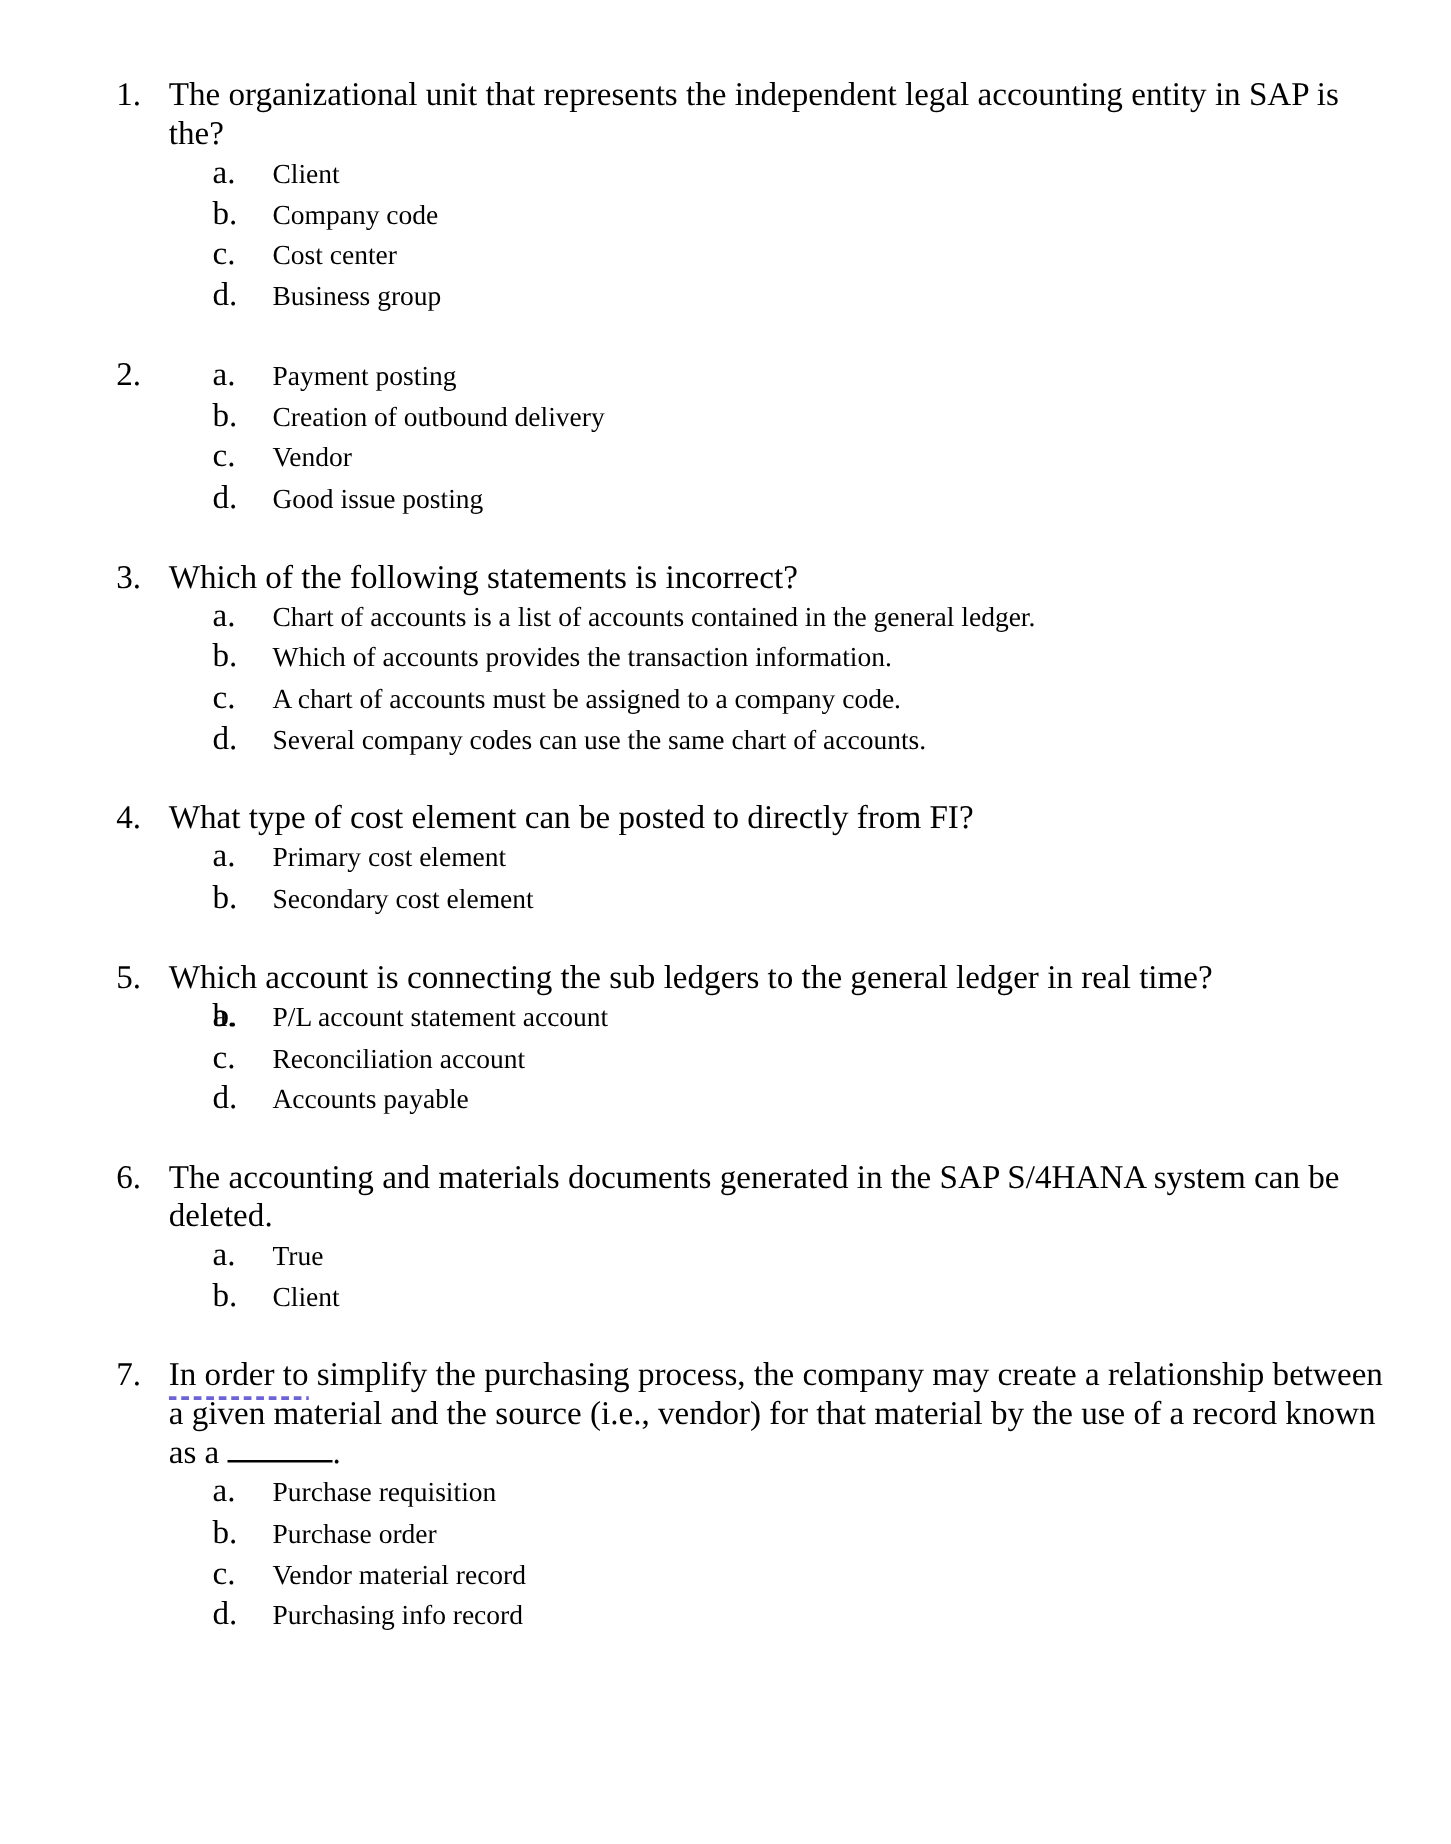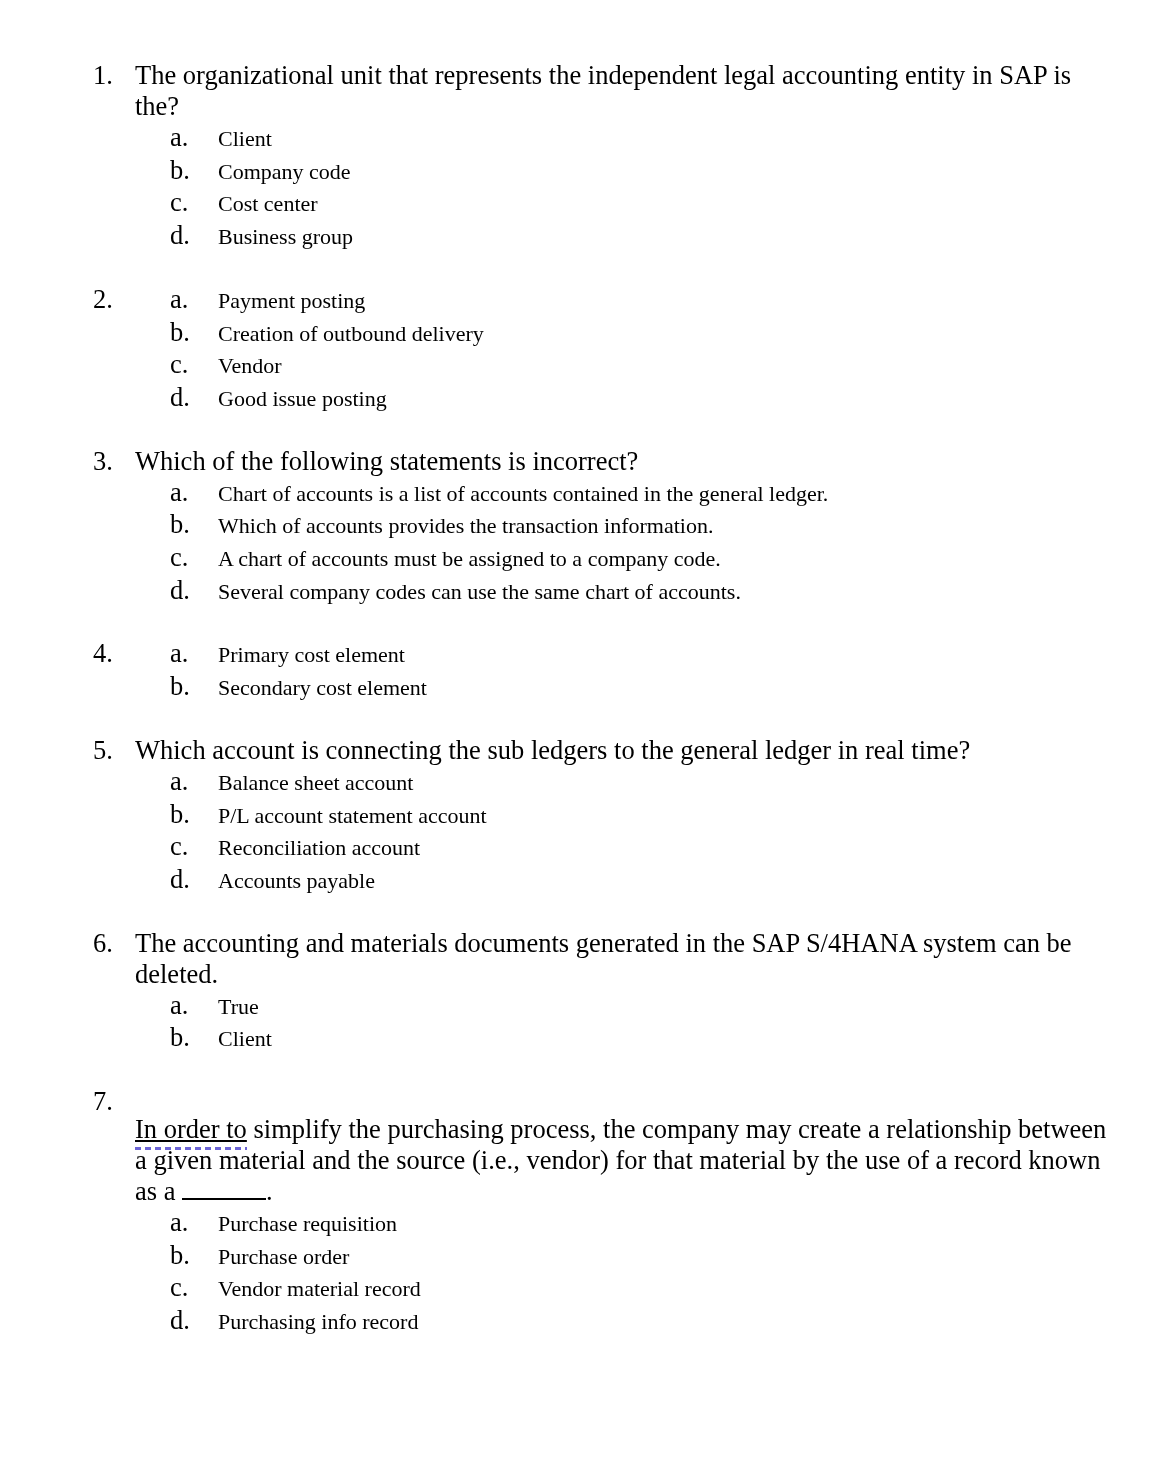--- a/index.html
+++ b/index.html
@@ -72,24 +72,22 @@
     font-size: 26.5px;
     line-height: 30.7px;
   }
   .opt-text {
     font-size: 22px;
     line-height: 30.7px;
   }
   .gap-md { height: 31px; }
   .grammar {
     position: relative;
-    text-decoration: underline;
     text-underline-offset: 2px;
     display: inline-block;
-    margin-top: 28px;
   }
   .grammar::after {
     content: "";
     position: absolute;
     left: 0;
     right: 0;
     bottom: -5px;
     height: 3px;
     background-image: linear-gradient(
       to right,
@@ -189,20 +187,21 @@
           <span class="opt-text">Several company codes can use the same chart of accounts.</span>
         </li>
       </ul>
     </li>
 
     <div class="gap-md"></div>
 
     <li class="question">
       <div class="q-row">
         <span class="q-num">4.</span>
+        <span class="q-text">What type of cost element can be posted to directly from FI?</span>
       </div>
       <ul class="opts">
         <li class="opt">
           <span class="opt-letter">a.</span>
           <span class="opt-text">Primary cost element</span>
         </li>
         <li class="opt">
           <span class="opt-letter">b.</span>
           <span class="opt-text">Secondary cost element</span>
         </li>
@@ -212,21 +211,20 @@
     <div class="gap-md"></div>
 
     <li class="question">
       <div class="q-row">
         <span class="q-num">5.</span>
         <span class="q-text">Which account is connecting the sub ledgers to the general ledger in real time?</span>
       </div>
       <ul class="opts">
         <li class="opt">
           <span class="opt-letter">a.</span>
-          <span class="opt-text">Balance sheet account</span>
         </li>
         <li class="opt">
           <span class="opt-letter">b.</span>
           <span class="opt-text">P/L account statement account</span>
         </li>
         <li class="opt">
           <span class="opt-letter">c.</span>
           <span class="opt-text">Reconciliation account</span>
         </li>
         <li class="opt">

